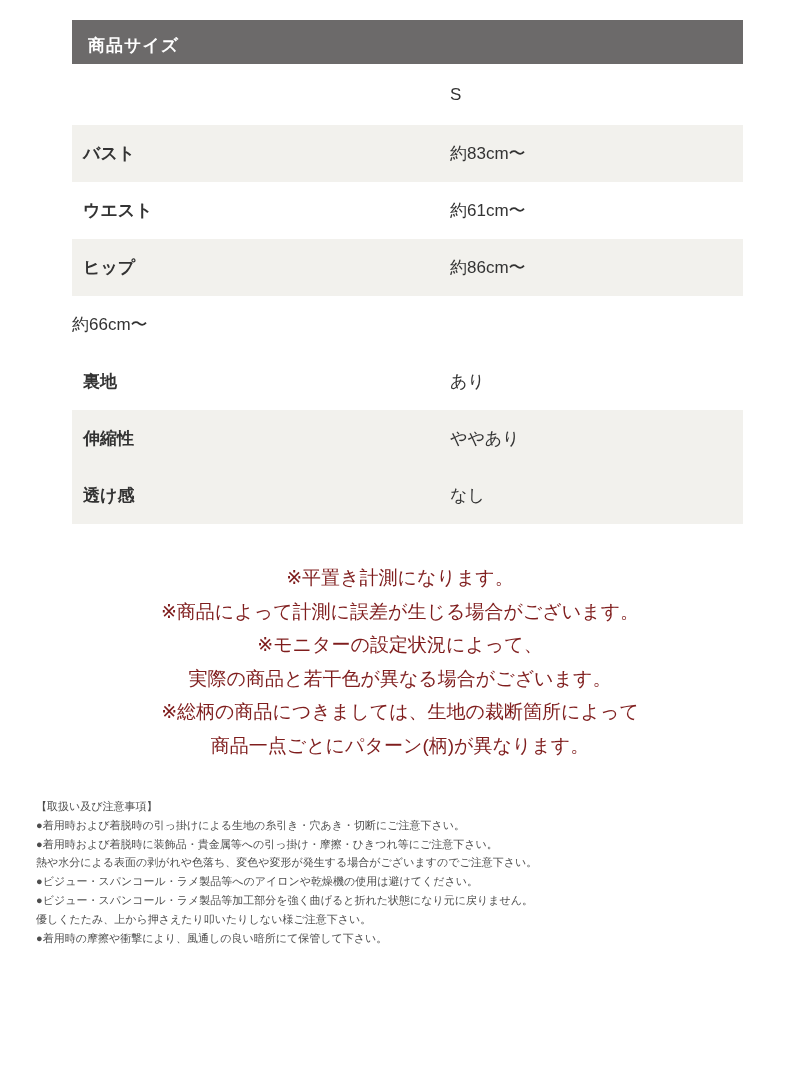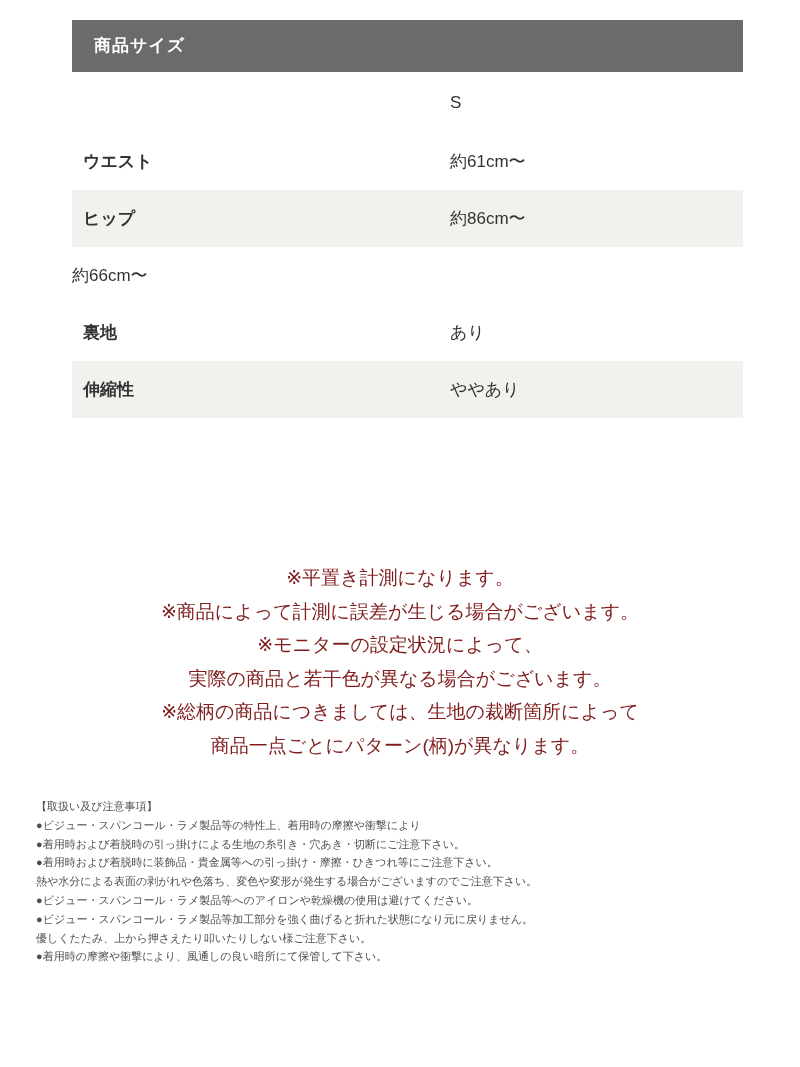--- a/index.html
+++ b/index.html
@@ -14,23 +14,23 @@
   }
   .page { position: relative; width: 800px; height: 1067px; background: #ffffff; }
 
   
   .size-section { position: absolute; left: 72px; top: 20px; width: 671px; }
   .size-header {
     background: #6c6a6a;
     color: #ffffff;
     font-weight: bold;
     font-size: 17px;
-    height: 52px;
+    height: 44px;
     line-height: 52px;
-    padding-left: 22px;
+    padding-left: 16px;
     box-sizing: border-box;
     letter-spacing: 1px;
   }
   .size-table { width: 100%; }
   .row { display: flex; align-items: center; height: 57px; background: #ffffff; }
   .row.header-row { height: 61px; }
   .row.alt { background: #f2f1ed; }
   .cell.label {
     width: 378px;
     padding-left: 11px;
@@ -72,20 +72,24 @@
 
   <div class="size-section">
     <div class="size-header">商品サイズ</div>
 
     <div class="size-table">
       <div class="row header-row">
         <div class="cell label"></div>
         <div class="cell value">S</div>
       </div>
 
+      <div class="row alt">
+        <div class="cell label">バスト</div>
+        <div class="cell value">約83cm〜</div>
+      </div>
 
       <div class="row">
         <div class="cell label">ウエスト</div>
         <div class="cell value">約61cm〜</div>
       </div>
 
       <div class="row alt">
         <div class="cell label">ヒップ</div>
         <div class="cell value">約86cm〜</div>
       </div>
@@ -97,35 +101,38 @@
       <div class="row">
         <div class="cell label">裏地</div>
         <div class="cell value">あり</div>
       </div>
 
       <div class="row alt">
         <div class="cell label">伸縮性</div>
         <div class="cell value">ややあり</div>
       </div>
 
+      <div class="row alt">
+        <div class="cell label">透け感</div>
+        <div class="cell value">なし</div>
+      </div>
     </div>
   </div>
 
   <div class="notes">
     <div>※平置き計測になります。</div>
     <div>※商品によって計測に誤差が生じる場合がございます。</div>
     <div>※モニターの設定状況によって、</div>
     <div>実際の商品と若干色が異なる場合がございます。</div>
     <div>※総柄の商品につきましては、生地の裁断箇所によって</div>
     <div>商品一点ごとにパターン(柄)が異なります。</div>
   </div>
 
   <div class="care">
     <div>【取扱い及び注意事項】</div>
-    <div>●ビジュー・スパンコール・ラメ製品等の特性上、着用時の摩擦や衝撃により</div>
     <div>●着用時および着脱時の引っ掛けによる生地の糸引き・穴あき・切断にご注意下さい。</div>
     <div>●着用時および着脱時に装飾品・貴金属等への引っ掛け・摩擦・ひきつれ等にご注意下さい。</div>
     <div>熱や水分による表面の剥がれや色落ち、変色や変形が発生する場合がございますのでご注意下さい。</div>
     <div>●ビジュー・スパンコール・ラメ製品等へのアイロンや乾燥機の使用は避けてください。</div>
     <div>●ビジュー・スパンコール・ラメ製品等加工部分を強く曲げると折れた状態になり元に戻りません。</div>
     <div>優しくたたみ、上から押さえたり叩いたりしない様ご注意下さい。</div>
     <div>●着用時の摩擦や衝撃により、風通しの良い暗所にて保管して下さい。</div>
   </div>
 
 </div>

